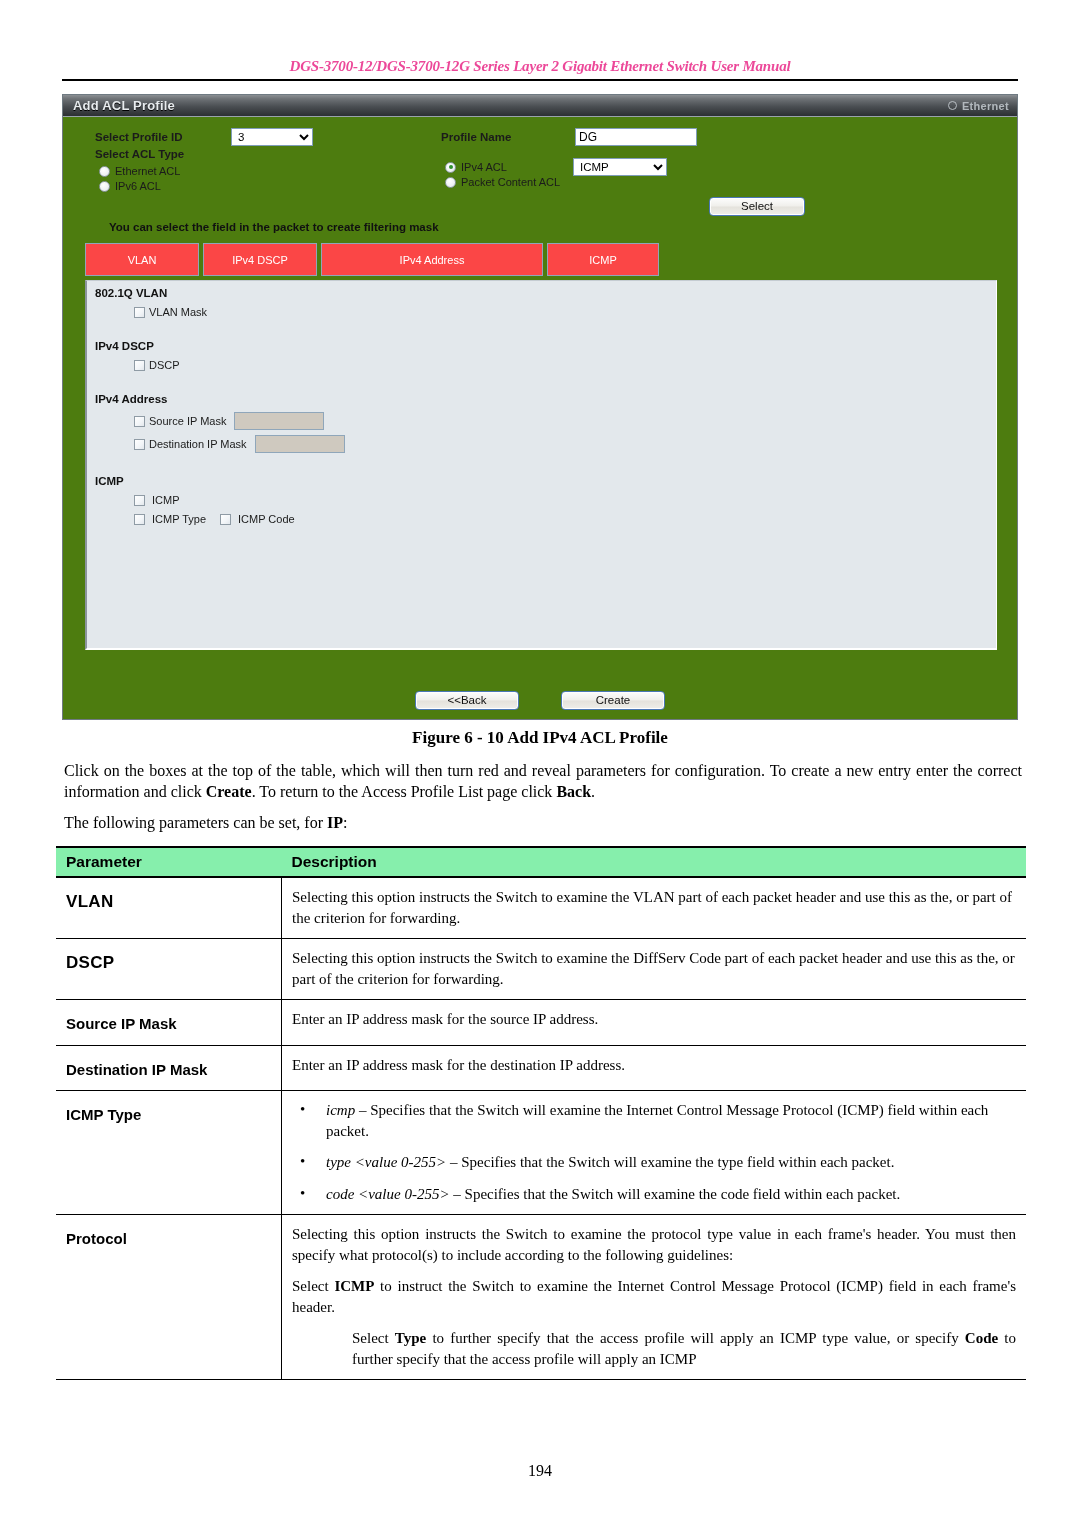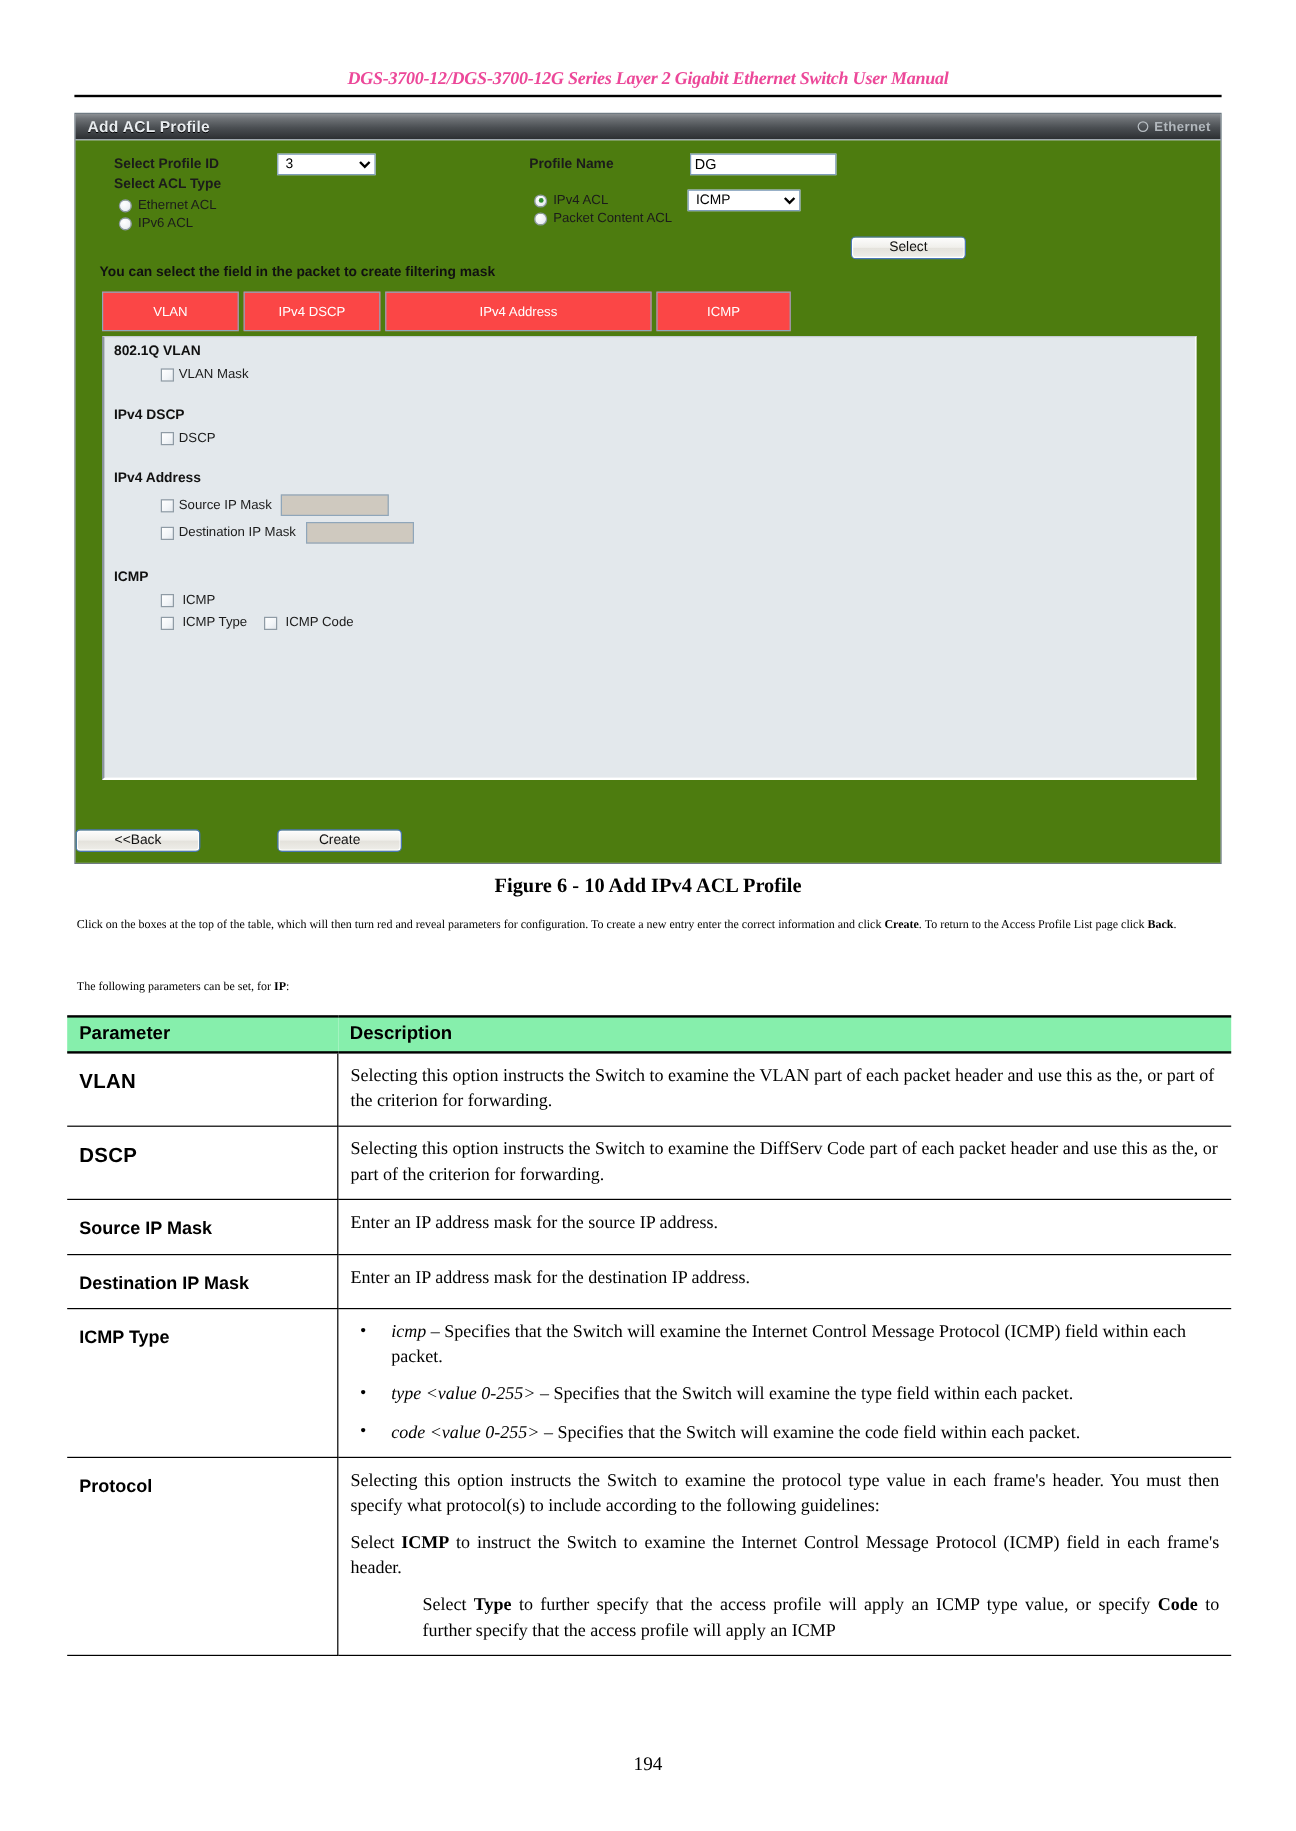--- a/index.html
+++ b/index.html
@@ -203,22 +203,22 @@
     margin: 0 0 7px 0;
   }
   .grp { margin-bottom: 22px; }
 
   
   .btnbar {
     position: absolute;
     left: 0; right: 0;
     top: 574px;
     display: flex;
-    justify-content: flex-start;
-    gap: 64px;
+    justify-content: center;
+    gap: 42px;
   }
   .btn {
     font-family: "Liberation Sans", sans-serif;
     font-size: 11.5px;
     color: #111;
     min-width: 104px;
     height: 19px;
     line-height: 17px;
     text-align: center;
     border: 1px solid #4a77b5;
@@ -246,21 +246,21 @@
     font-weight: bold;
     font-size: 17px;
   }
 
   
   .para {
     position: absolute;
     left: 64px;
     width: 958px;
     font-family: "Liberation Serif", serif;
-    font-size: 10px;
+    font-size: 16px;
     line-height: 21px;
     text-align: justify;
   }
   .para.p1 { top: 760px; }
   .para.p2 { top: 812px; text-align: left; }
   .para b { font-weight: bold; }
 
   
   .ptable {
     position: absolute;
@@ -378,21 +378,21 @@
         <span class="lbl-sm">Packet Content ACL</span>
       </div>
     </div>
 
     <select class="abs sel" style="left:510px; top:41px; width:94px;">
       <option>ICMP</option>
     </select>
 
     <div class="btn btn-select">Select</div>
 
-    <div class="abs hint" style="left:20px; top:104px;">You can select the field in the packet to create filtering mask</div>
+    <div class="abs hint" style="left:46px; top:104px;">You can select the field in the packet to create filtering mask</div>
 
     <div class="tabs">
       <div class="tab active" style="width:114px;">VLAN</div>
       <div class="tab active" style="width:114px;">IPv4 DSCP</div>
       <div class="tab active" style="width:222px;">IPv4 Address</div>
       <div class="tab active" style="width:112px;">ICMP</div>
     </div>
 
     <div class="mask-panel">
 

